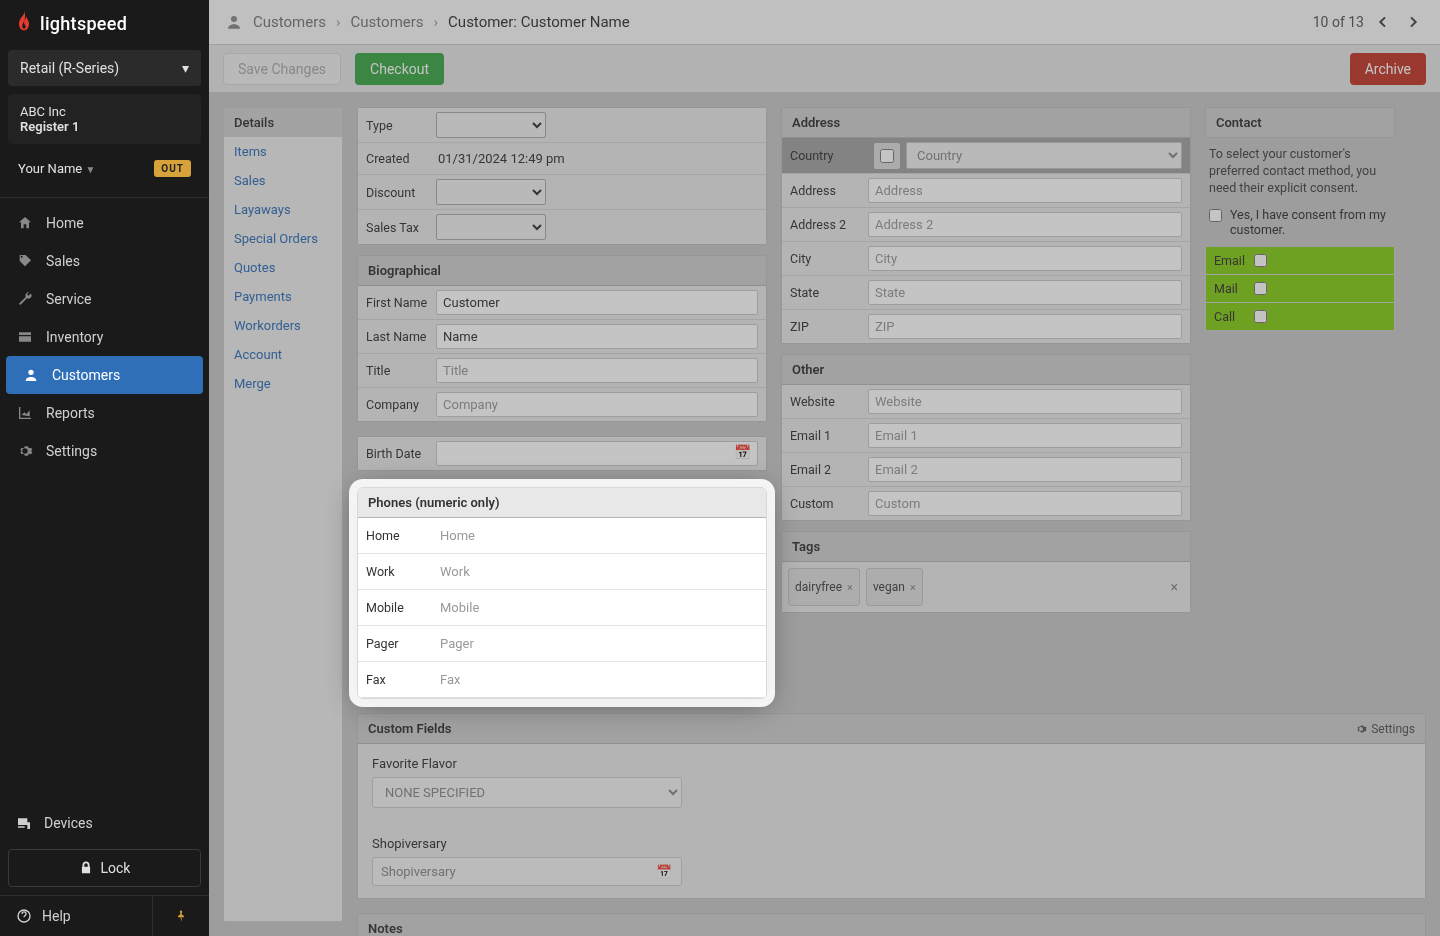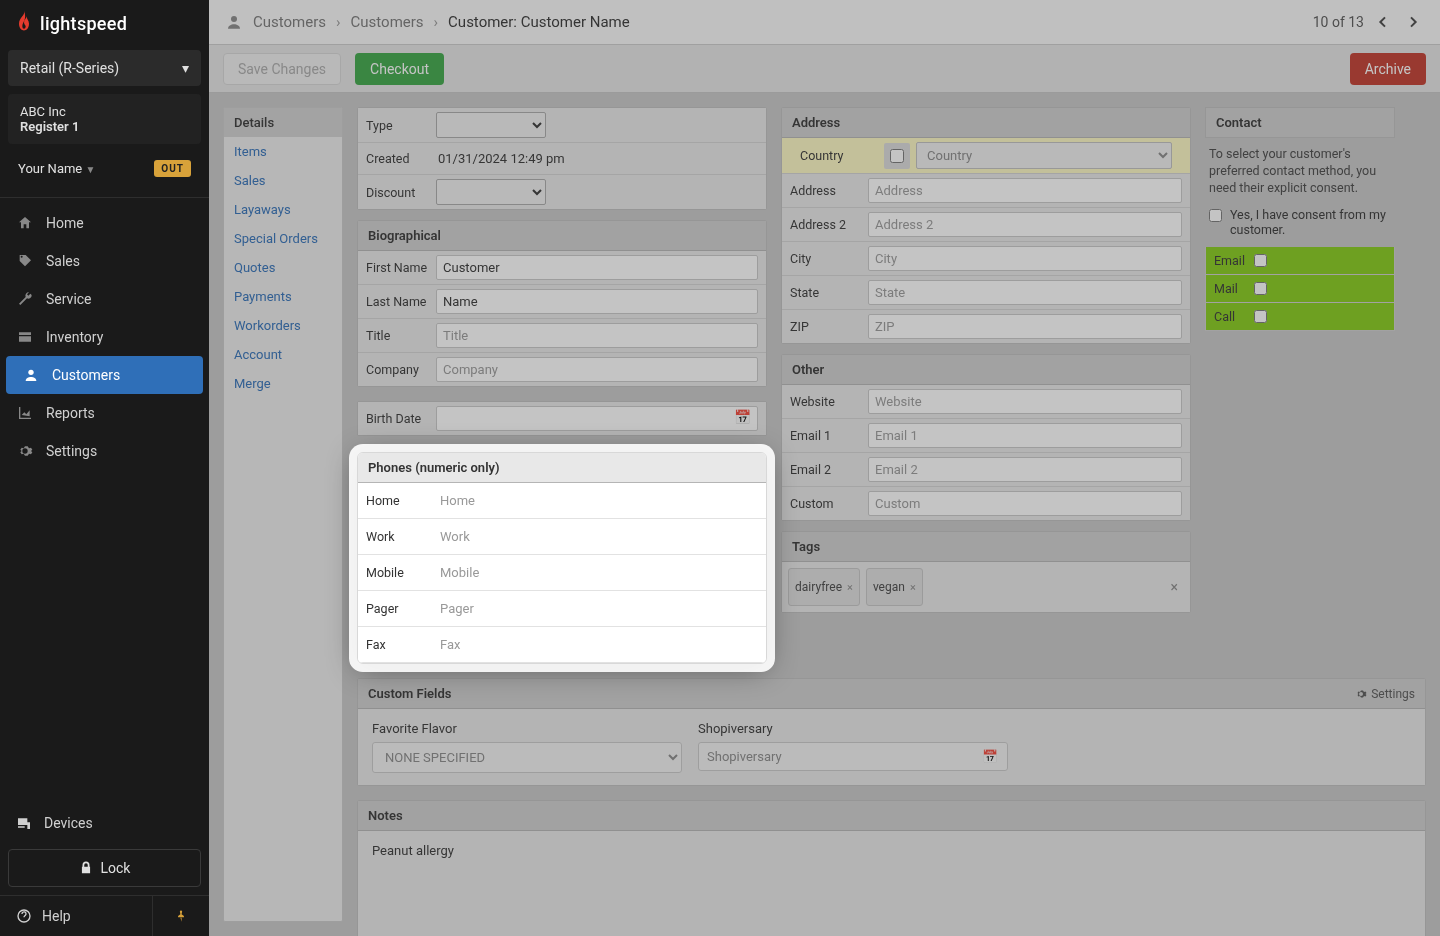--- a/index.html
+++ b/index.html
@@ -69,40 +69,40 @@
 
 .mid-group { display:flex; flex-direction:column; gap:10px; }
 
 .highlight-wrap { position:relative; z-index:10; margin-top:6px; }
 .highlight-panel { background:#fff; border-radius:6px; box-shadow: 0 0 0 8px rgba(255,255,255,0.9), 0 4px 30px rgba(0,0,0,0.45); border:1px solid #d8d8d8; overflow:hidden; }
 .highlight-panel .panel-hd { background:#e8e8e8; }
 .highlight-panel .row { background:#fff; border-bottom:1px solid #e2e2e2; }
 .highlight-panel .row .val input { border:none; background:transparent; padding:6px 4px; }
 
 .addr-row .lbl { width:86px; }
-.ctry-row { display:flex; align-items:center; gap:6px; padding:4px 18px; border-bottom:1px solid #d3d3d3; background:#fef9c3; }
+.ctry-row { display:flex; align-items:center; gap:6px; padding:4px 8px; border-bottom:1px solid #d3d3d3; background:#a3a3a3; }
 .ctry-row .lbl { width:78px; font-size:12.5px; }
 .ctry-row .chk { width:26px; height:26px; display:flex; align-items:center; justify-content:center; background:#dcdcdc; border-radius:2px; }
 .ctry-row .chk input { width:14px; height:14px; }
 .ctry-row select { flex:1; background:#efefef; border:1px solid #c0c0c0; border-radius:2px; padding:4px 6px; font-size:13px; color:#888; }
 
 .tags-body { padding:6px; background:#e9e9e9; display:flex; align-items:center; flex-wrap:wrap; gap:6px; }
 .tag { background:#dedede; border:1px solid #c5c5c5; border-radius:3px; padding:11px 6px; font-size:12px; display:flex; align-items:center; gap:5px; color:#444; }
 .tag .x { color:#888; cursor:pointer; font-size:11px; }
 .tags-body .tagx { margin-left:auto; color:#888; cursor:pointer; padding:0 6px; }
 
 .contact-note { font-size:12.5px; color:#444; padding:8px 4px 10px; line-height:1.35; }
 .consent { display:flex; gap:8px; align-items:flex-start; font-size:12.5px; color:#333; padding:0 4px 10px; }
 .consent input { margin-top:2px; }
 .ct-row { display:flex; align-items:center; border:1px solid #cfcfcf; border-top:none; background:#84cc16; padding:6px 8px; font-size:12.5px; }
 .ct-row:first-of-type { border-top:1px solid #cfcfcf; }
 .ct-row .clbl { width:40px; }
 
 .fullwidth { margin-top:14px; }
-.cf-body { padding:12px 14px; background:#e9e9e9; display:flex; flex-direction:row; gap:16px; }
+.cf-body { padding:12px 14px; background:#e9e9e9; display:flex; flex-direction:column; gap:28px; }
 .cf-field .flbl { font-size:13px; margin-bottom:6px; color:#333; }
 .cf-field select, .cf-field .dateish { width:310px; background:#f3f3f3; border:1px solid #c9c9c9; border-radius:3px; padding:6px 8px; font-size:13px; color:#888; display:flex; align-items:center; justify-content:space-between; }
 .cf-field select { appearance:auto; color:#888; }
 
 .notes-body { padding:12px 14px; background:#e9e9e9; min-height:120px; font-size:13px; color:#333; }
 
 svg { display:block; }
 </style>
 </head>
 <body>
@@ -278,20 +278,24 @@
               </div>
             <div class="row">
                 <div class="lbl">Created</div>
                 <div class="val">
                   <div class="static">01/31/2024 12:49 pm</div>
                 </div>
               </div>
             <div class="row inline-select">
                 <div class="lbl">Discount</div>
                 <div class="val"><select><option>Student</option></select></div>
+              </div>
+            <div class="row inline-select">
+                <div class="lbl">Sales Tax</div>
+                <div class="val"><select><option>Default/None</option></select></div>
               </div>
           </div>
 
           <div class="panel">
             <div class="panel-hd">Biographical</div>
             <div class="row">
                 <div class="lbl">First Name</div>
                 <div class="val"><input value="Customer" style=""></div>
               </div>
             <div class="row">

